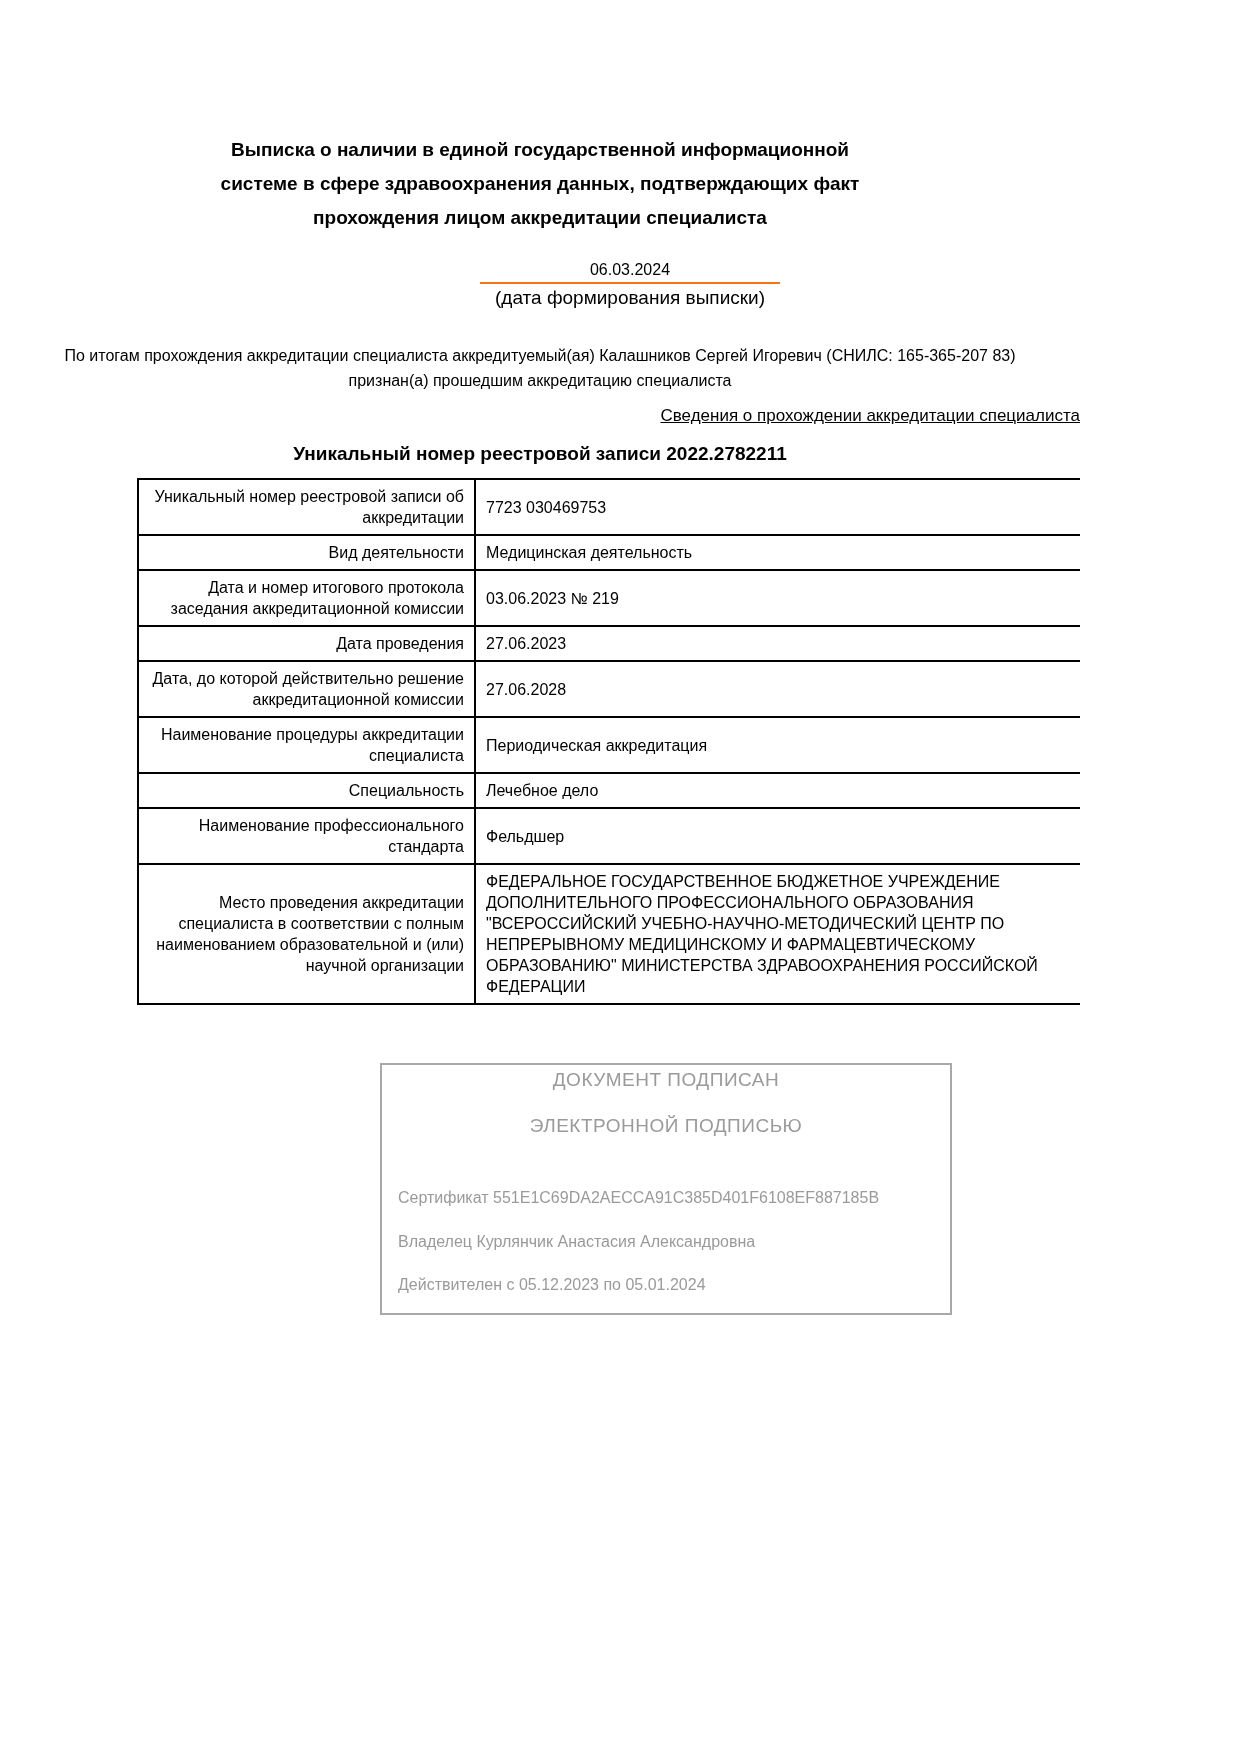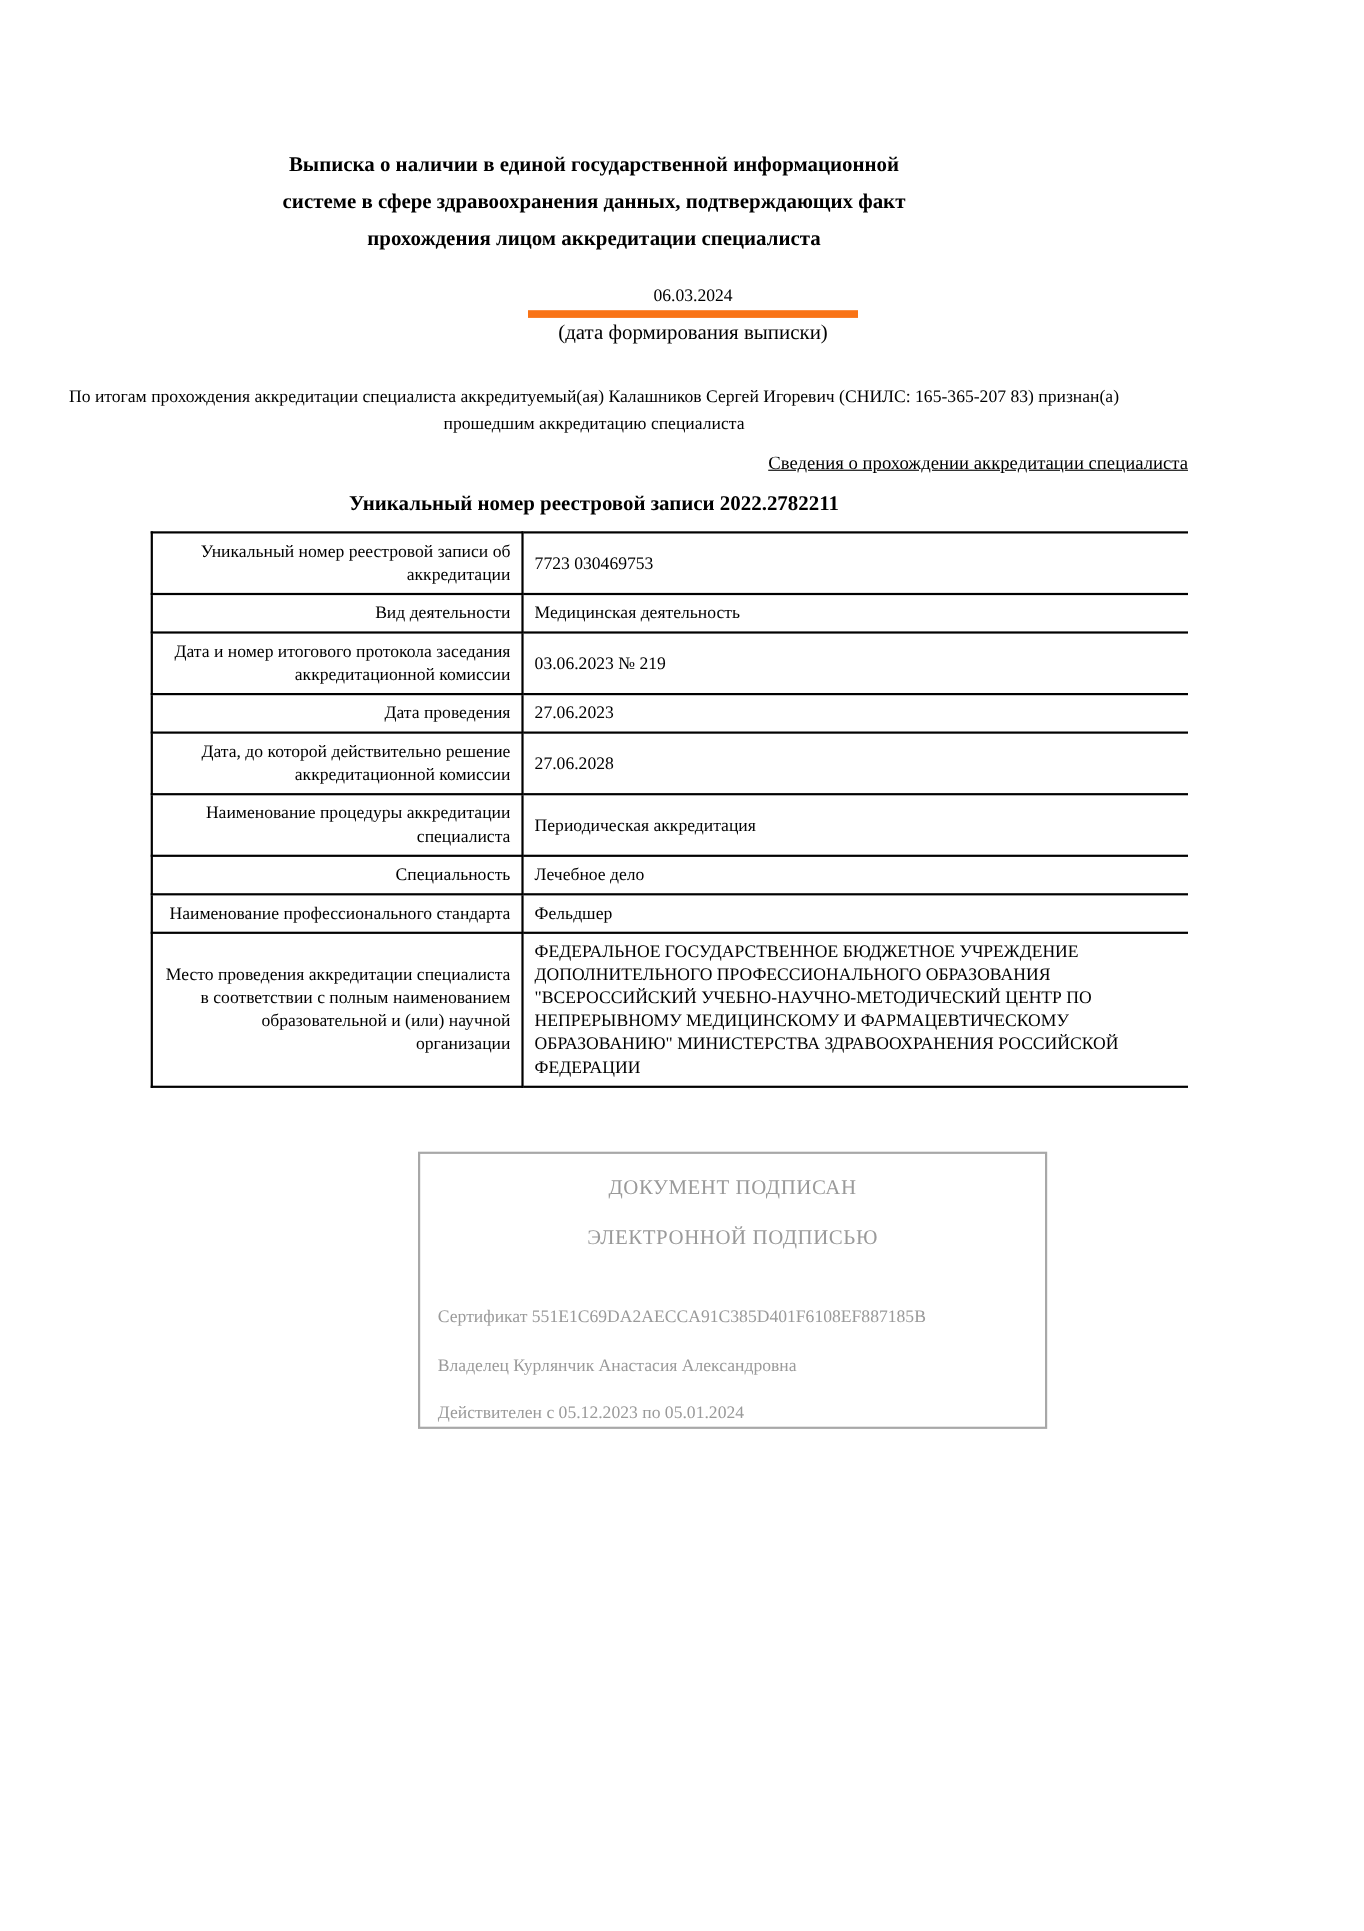--- a/index.html
+++ b/index.html
@@ -5,21 +5,21 @@
   html, body {
     margin: 0;
     padding: 0;
     background: #ffffff;
   }
   .page {
     position: relative;
     width: 1080px;
     height: 1755px;
     background: #ffffff;
-    font-family: Liberation Serif, serif;
+    font-family: Liberation Sans, sans-serif;
     color: #000000;
     overflow: hidden;
   }
   
   .doc-title {
     padding-top: 133px;
     text-align: center;
     font-weight: bold;
     font-size: 19px;
     line-height: 34px;
@@ -27,21 +27,21 @@
   
   .date-block {
     width: 300px;
     margin: 26px 300px 0 auto;
     text-align: center;
     font-size: 16px;
   }
   .date-value {
     display: block;
     padding-bottom: 3px;
-    border-bottom: 7px solid #f97316;
+    border-bottom: 2px solid #f97316;
   }
   .date-caption {
     display: block;
     padding-top: 3px;
     font-size: 19px;
   }
   
   .intro {
     width: 990px;
     margin: 34px auto 0 auto;
@@ -86,21 +86,21 @@
     height: 252px;
     margin: 58px 0 0 380px;
     border: 2px solid var(--sig-border, #a8a8a8);
     color: var(--sig-gray, #9a9a9a);
   }
   .sig-heading {
     text-align: center;
     font-size: 19px;
     letter-spacing: 0.5px;
   }
-  .sig-heading.first { margin-top: 20px; }
+  .sig-heading.first { margin-top: 4px; }
   .sig-heading.second { margin-top: 24px; }
   .sig-detail {
     margin-left: 16px;
     font-size: 16px;
   }
   .sig-detail.cert { margin-top: 52px; }
   .sig-detail.owner { margin-top: 26px; }
   .sig-detail.valid { margin-top: 25px; }
 </style>
 </head>

